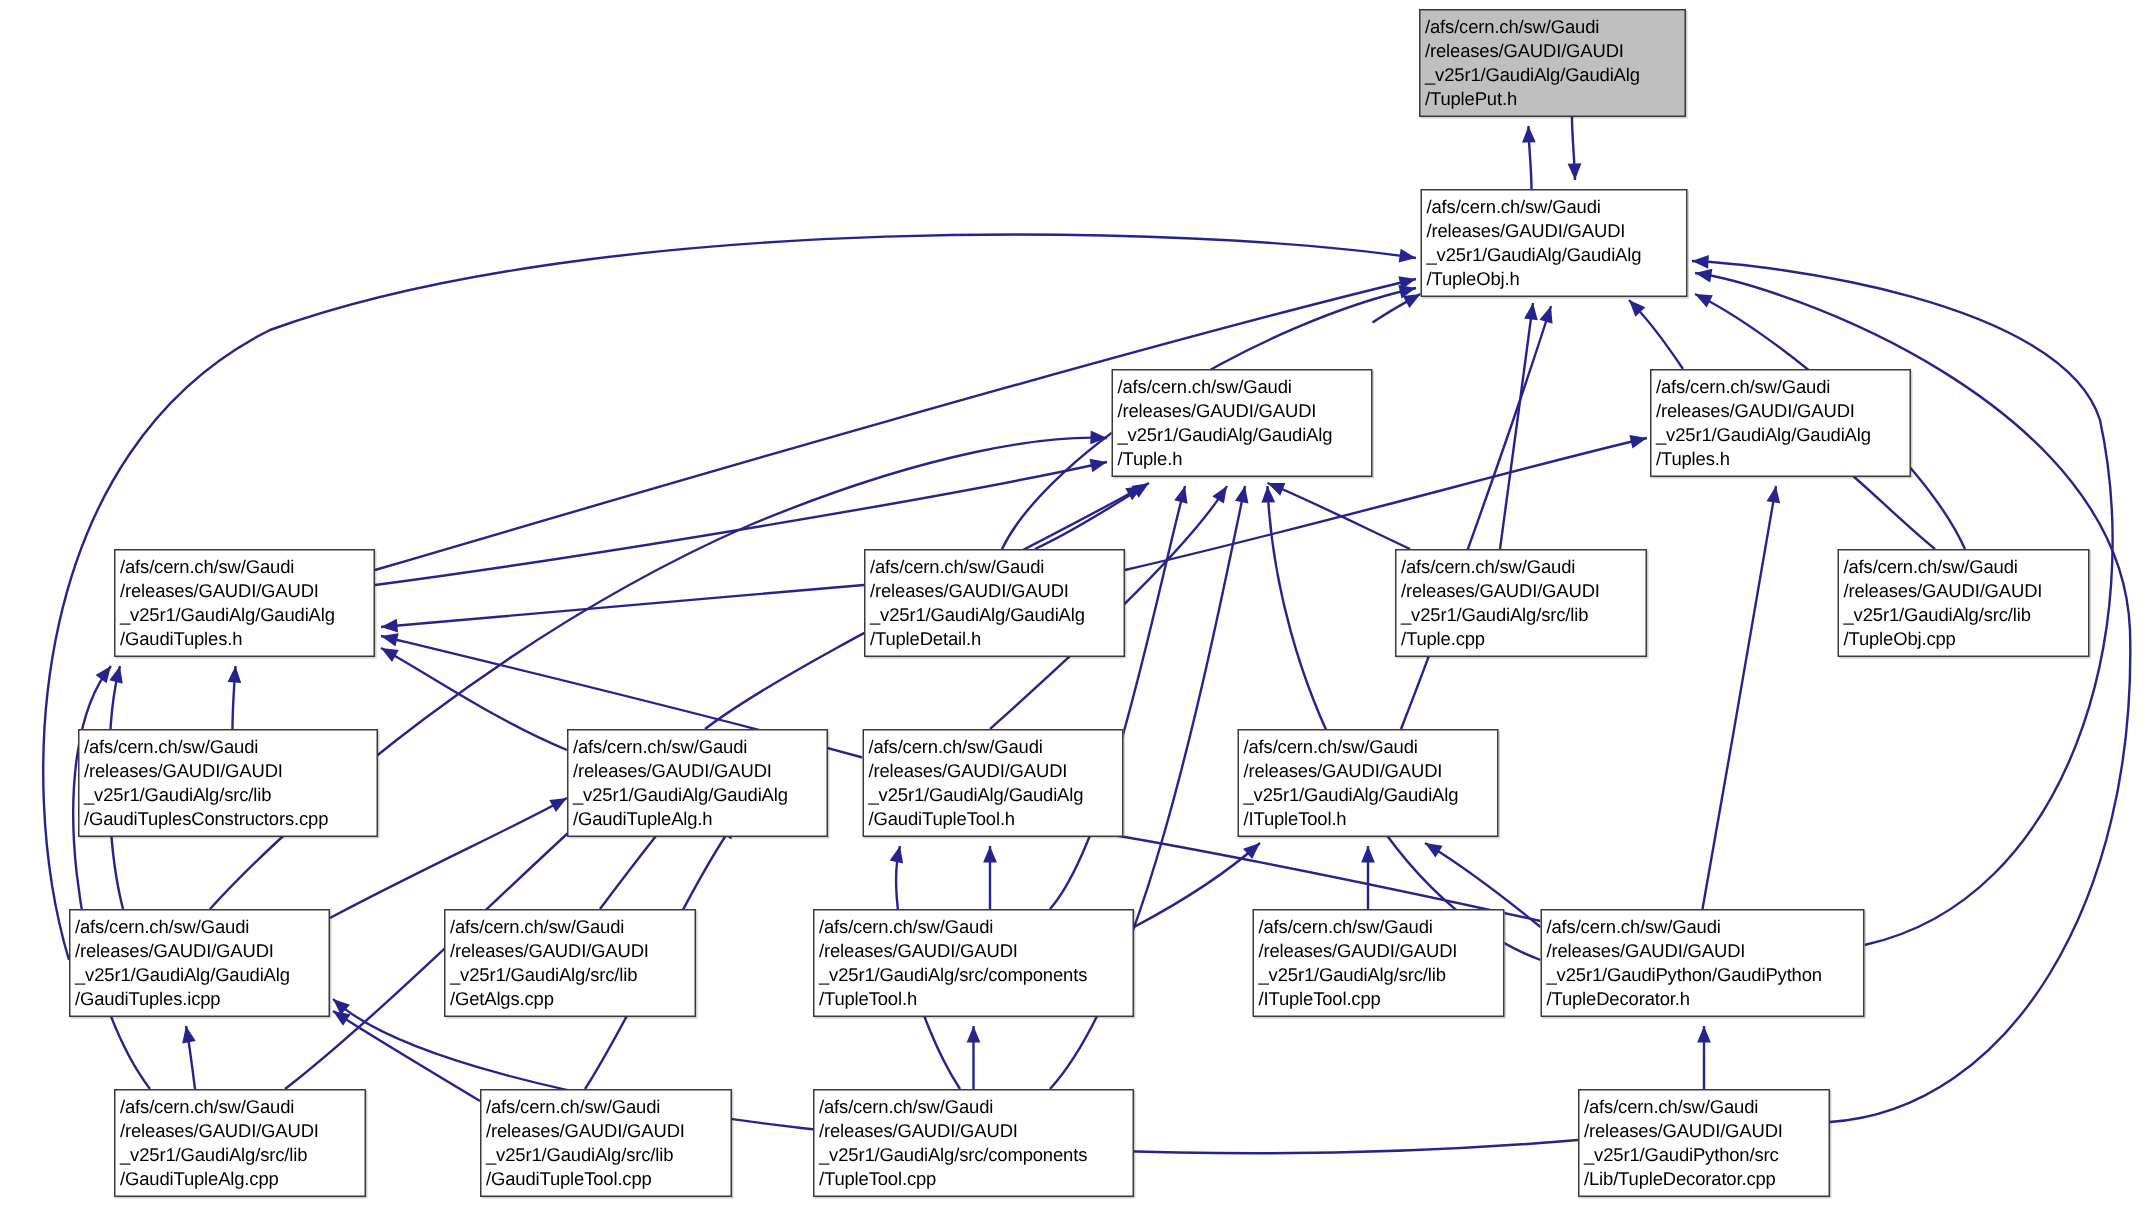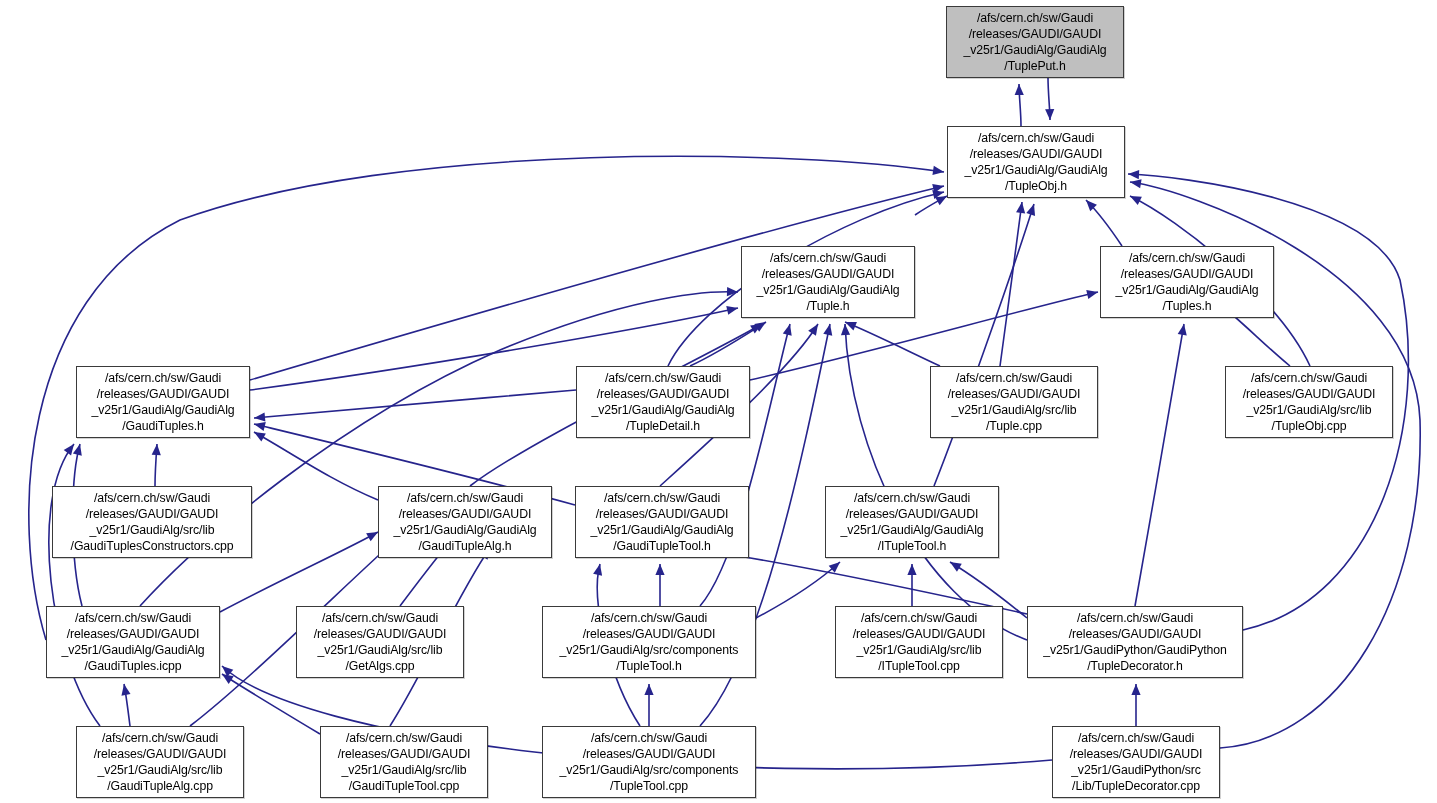--- a/index.html
+++ b/index.html
@@ -32,21 +32,21 @@
     stroke: none;
   }
   .node {
     position: absolute;
     box-sizing: border-box;
     border: 1.4px solid #3a3a3a;
     background: #ffffff;
     display: flex;
     align-items: center;
     justify-content: center;
-    text-align: center;
+    text-align: left;
     color: #000000;
     font-size: 12.3px;
     line-height: 16.2px;
     letter-spacing: -0.1px;
     white-space: pre-line;
     z-index: 2;
     box-shadow: 1px 1px 0 rgba(0,0,0,0.18);
   }
   .node.highlight {
     background: #bfbfbf;

